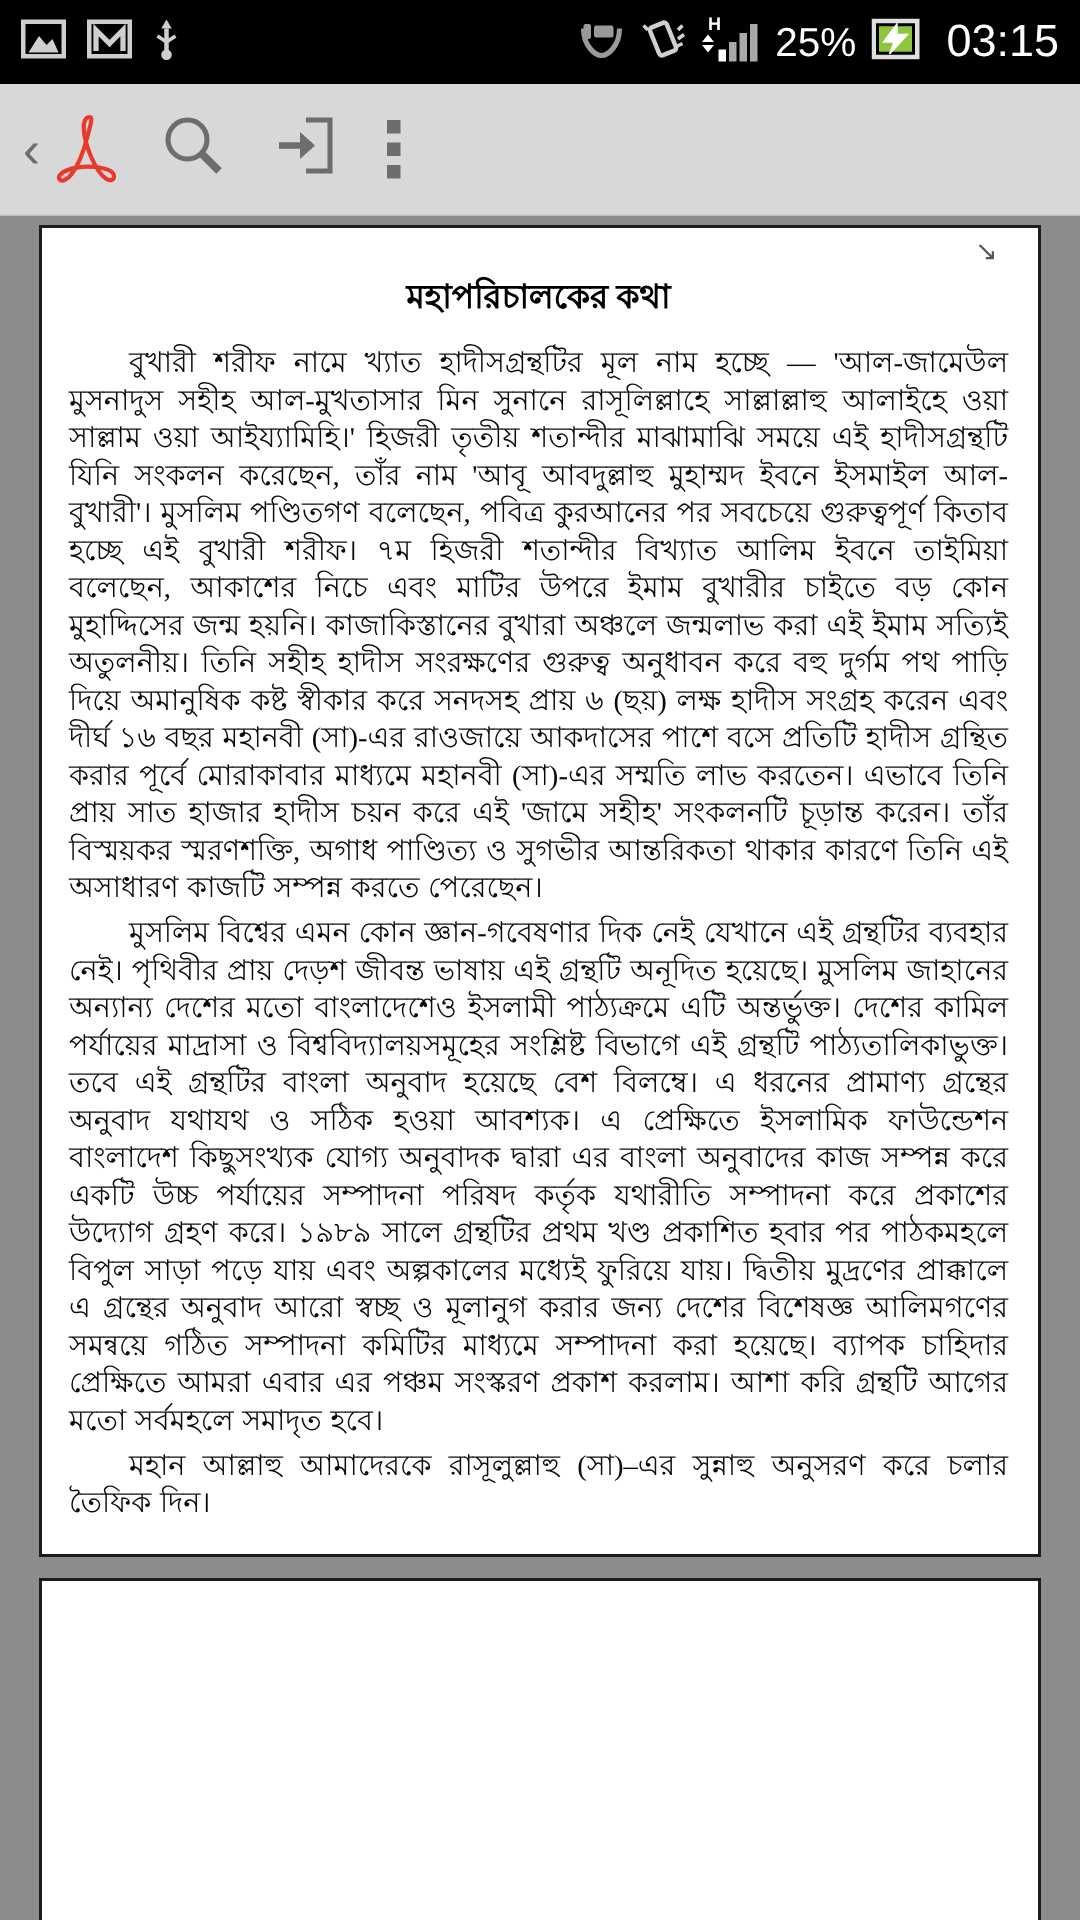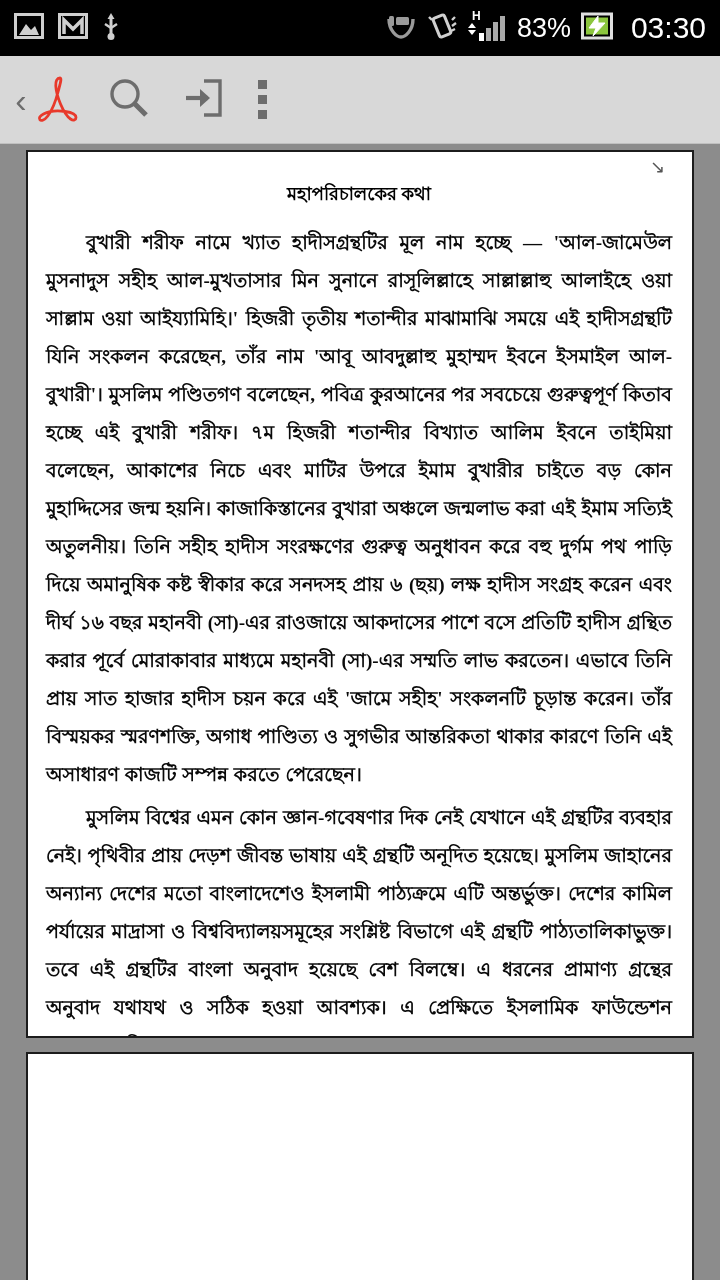--- a/index.html
+++ b/index.html
@@ -118,38 +118,37 @@
   }
   #page-1 { top: 6px; height: 888px; }
   #page-2 { top: 908px; height: 300px; }
 
   .page-inner {
     padding: 28px 20px 0 18px;
   }
 
   .doc-heading {
     text-align: center;
-    font-size: 18px;
+    font-size: 22px;
     font-weight: bold;
     color: #000000;
     margin-bottom: 13px;
     font-family: "Liberation Serif", serif;
   }
 
   .doc-para {
     font-size: 19.1px;
-    line-height: 38px;
+    line-height: 25px;
     color: #0a0a0a;
     text-align: justify;
     text-justify: inter-word;
     text-indent: 40px;
     margin-bottom: 5px;
     font-family: "Liberation Serif", serif;
     word-spacing: 1px;
-    font-weight: bold;
   }
   .doc-para.tight { margin-bottom: 0; }
 
   .corner-mark {
     position: absolute;
     top: 8px;
     right: 28px;
     width: 14px;
     height: 14px;
     color: #555;
@@ -213,31 +212,31 @@
         <text x="5" y="11" font-family="Liberation Sans, sans-serif" font-size="12" font-weight="bold" fill="#ffffff">H</text>
         <path d="M5 14 L9 19 L1 19 Z" fill="#ffffff"></path>
         <path d="M5 26 L1 21 L9 21 Z" fill="#ffffff"></path>
         <rect x="12" y="24" width="5" height="8" fill="#ffffff"></rect>
         <rect x="19" y="19" width="5" height="13" fill="#a9a9a9"></rect>
         <rect x="26" y="13" width="5" height="19" fill="#a9a9a9"></rect>
         <rect x="33" y="7" width="5" height="25" fill="#a9a9a9"></rect>
       </svg>
     </span>
 
-    <span id="battery-pct">83%</span>
+    <span id="battery-pct">25%</span>
 
     <span class="sb-icon">
       <svg width="34" height="28" viewBox="0 0 34 28">
         <rect x="1.5" y="2" width="29" height="24" fill="none" stroke="#e0e0e0" stroke-width="3"></rect>
         <rect x="5" y="5.5" width="22" height="17" fill="#8cc63e"></rect>
         <path d="M17 4 L8 16 L15 16 L12 24 L24 11 L17 11 Z" fill="#ffffff" stroke="#ffffff" stroke-width="1"></path>
       </svg>
     </span>
 
-    <span id="clock">03:30</span>
+    <span id="clock">03:15</span>
   </div>
 </div>
 
 <div id="toolbar">
 
   <div id="back-chevron">‹</div>
 
   <span id="pdf-logo">
     <svg width="46" height="52" viewBox="0 0 46 52">
       <path d="M24 4 C21 4 19.5 7 19.8 12 C20.1 17.5 22 24 24.5 30 C27.5 37 31.5 43 34.5 45 C37.5 47 40 46 40 43.5 C40 40.5 36 38.5 29 37.5 C21 36.3 12.5 37.5 7.5 40 C3.8 41.9 2.5 44 3.8 45.6 C5.2 47.3 8.6 46.2 11.8 42 C16 36.5 20 26 22.3 17 C24.3 9.3 26 4 24 4 Z" fill="none" stroke="#e8392b" stroke-width="2.8" stroke-linejoin="round"></path>

